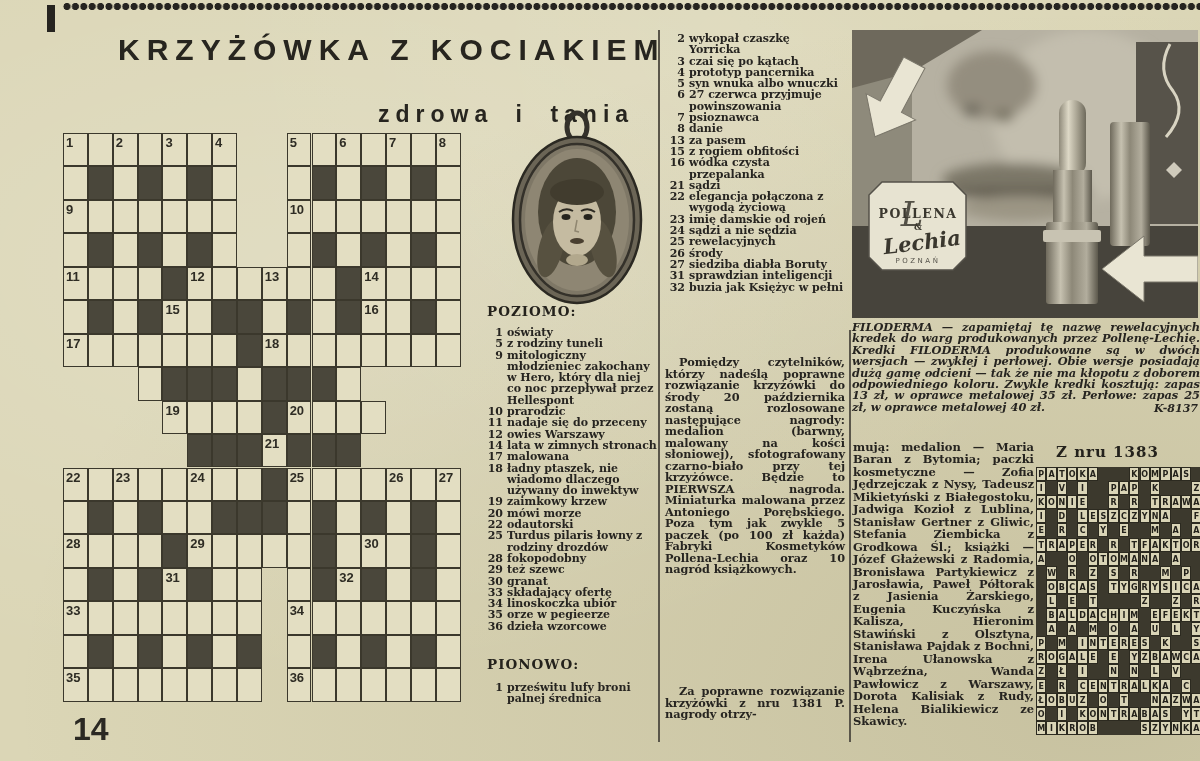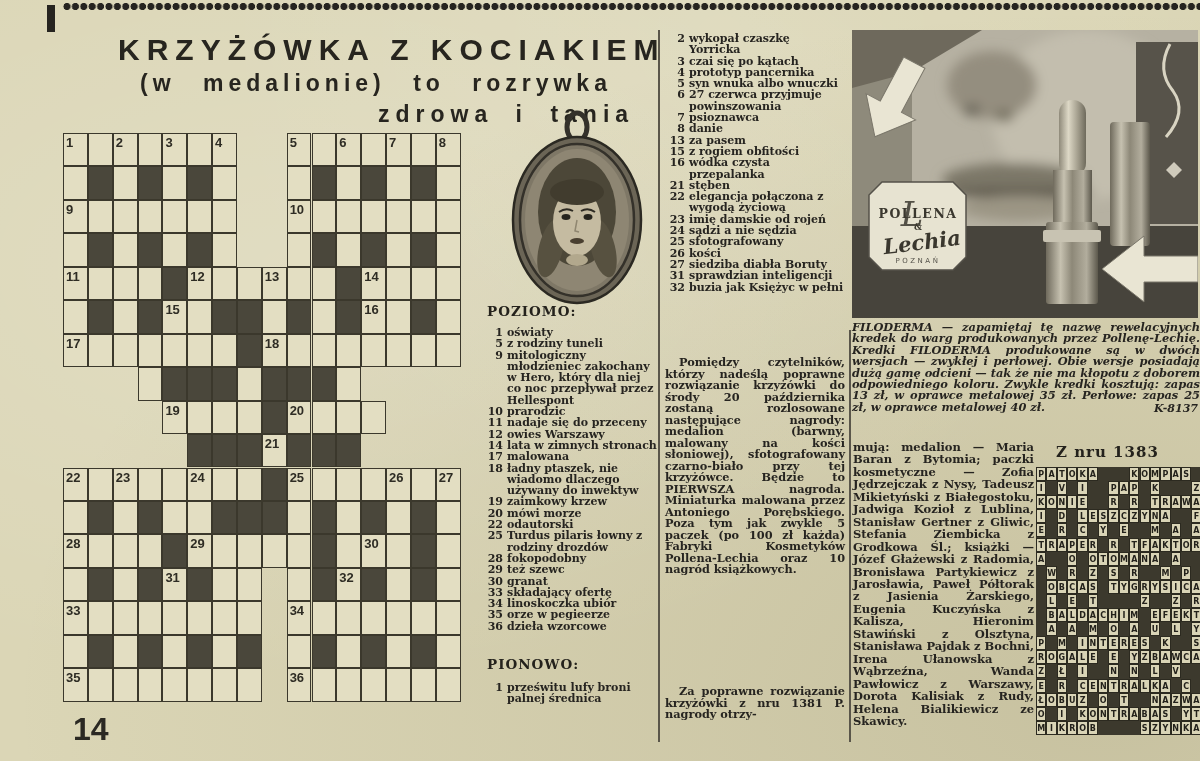--- a/index.html
+++ b/index.html
@@ -58,21 +58,20 @@
 </style>
 </head>
 <body>
 
 <div class="page">
 
   <div class="bead-line"></div>
   <div class="corner-tick"></div>
 
   <div class="title-l1">KRZYŻÓWKA Z KOCIAKIEM</div>
-  <div class="title-l2">(w medalionie) to rozrywka</div>
   <div class="title-l3">zdrowa i tania</div>
 
   <div class="crossword" id="crossword">
       <div class="cw-cell" style="left: 0px; top: 0px; width: 24.85px; height: 33.45px;">
         <span class="cw-num">1</span>
       </div>
       <div class="cw-cell" style="left: 24.85px; top: 0px; width: 24.85px; height: 33.45px;"></div>
       <div class="cw-cell" style="left: 49.7px; top: 0px; width: 24.85px; height: 33.45px;">
         <span class="cw-num">2</span>
       </div>
@@ -529,41 +528,41 @@
       <div class="clue-row">
         <span class="clue-num">15</span>
         <span class="clue-text">z rogiem obfitości</span>
       </div>
       <div class="clue-row">
         <span class="clue-num">16</span>
         <span class="clue-text">wódka czysta przepalanka</span>
       </div>
       <div class="clue-row">
         <span class="clue-num">21</span>
-        <span class="clue-text">stęben</span>
+        <span class="clue-text">sądzi</span>
       </div>
       <div class="clue-row">
         <span class="clue-num">22</span>
         <span class="clue-text">elegancja połączona z wygodą życiową</span>
       </div>
       <div class="clue-row">
         <span class="clue-num">23</span>
         <span class="clue-text">imię damskie od rojeń</span>
       </div>
       <div class="clue-row">
         <span class="clue-num">24</span>
         <span class="clue-text">sądzi a nie sędzia</span>
       </div>
       <div class="clue-row">
         <span class="clue-num">25</span>
-        <span class="clue-text">sfotografowany</span>
+        <span class="clue-text">rewelacyjnych</span>
       </div>
       <div class="clue-row">
         <span class="clue-num">26</span>
-        <span class="clue-text">kości</span>
+        <span class="clue-text">środy</span>
       </div>
       <div class="clue-row">
         <span class="clue-num">27</span>
         <span class="clue-text">siedziba diabła Boruty</span>
       </div>
       <div class="clue-row">
         <span class="clue-num">31</span>
         <span class="clue-text">sprawdzian inteligencji</span>
       </div>
       <div class="clue-row">

